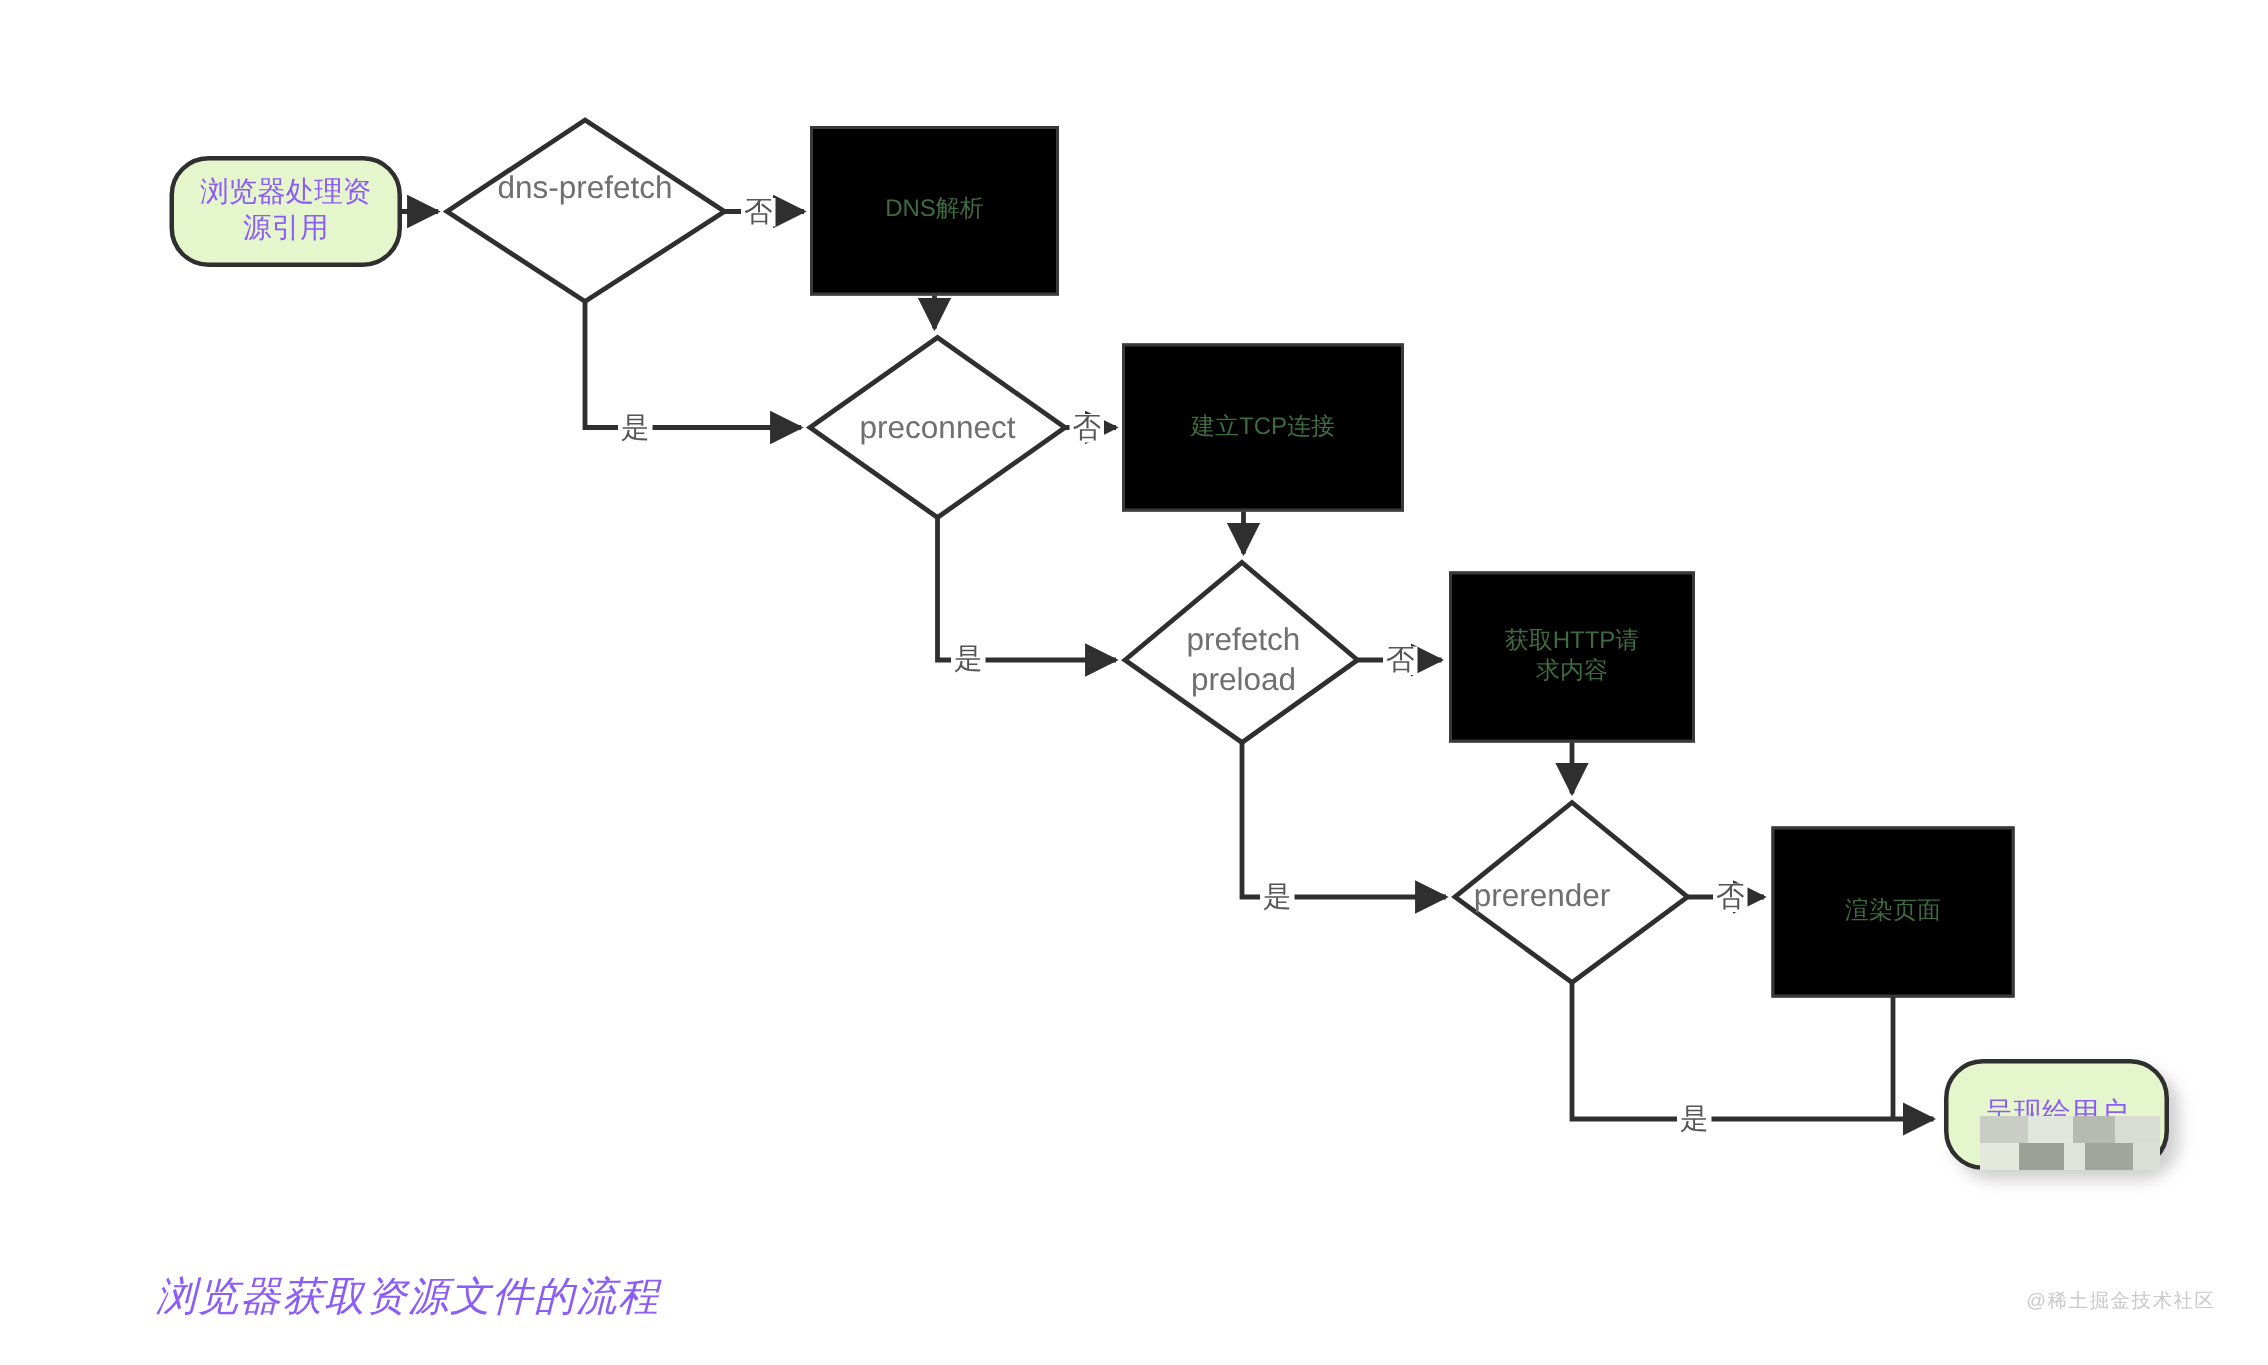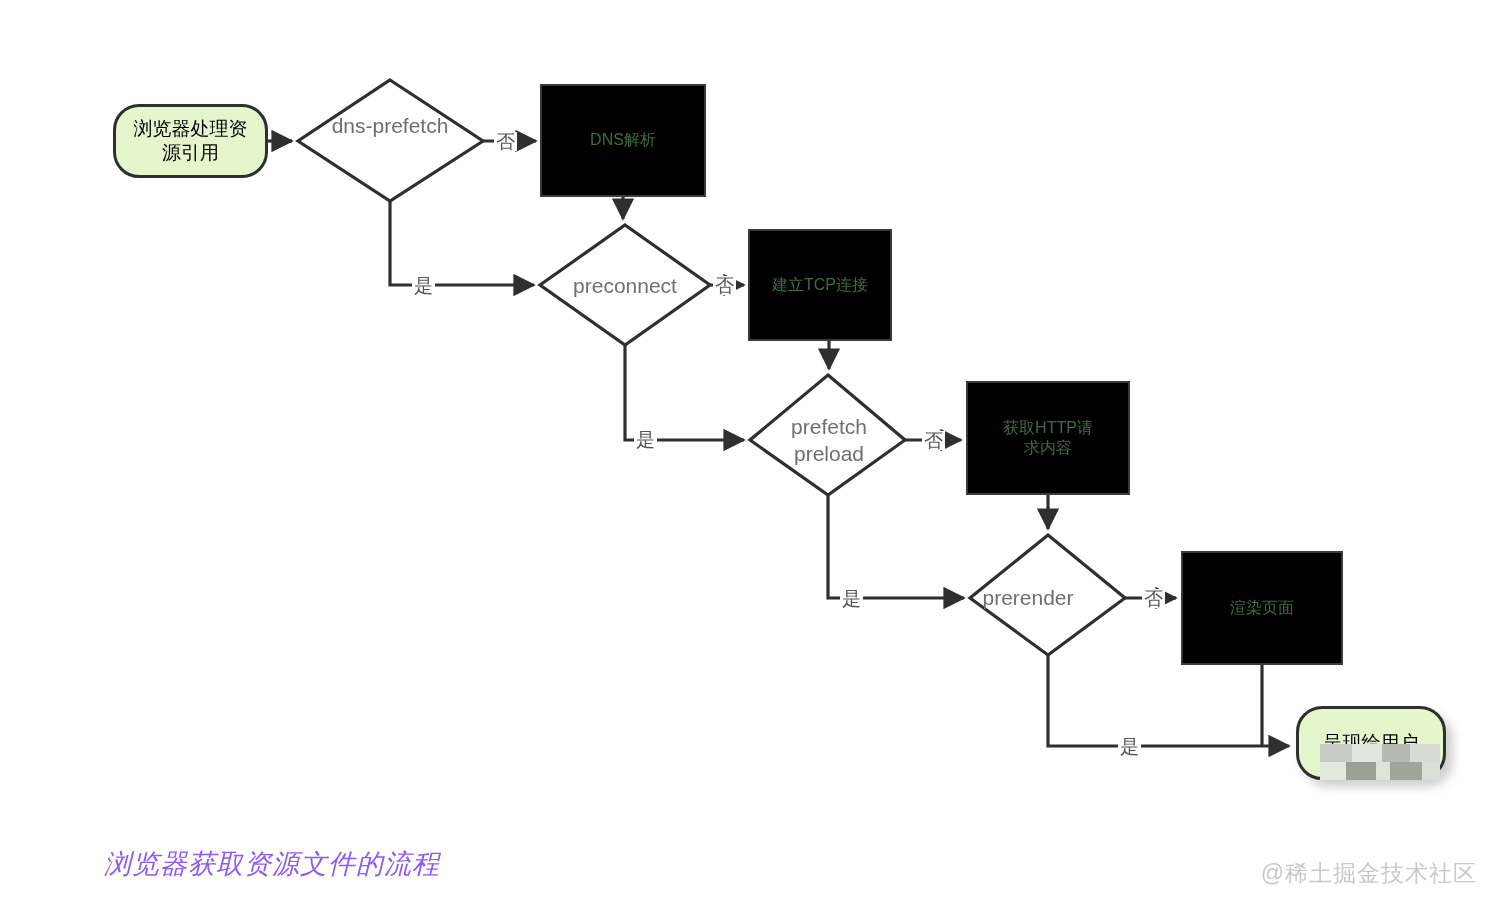--- a/index.html
+++ b/index.html
@@ -41,21 +41,21 @@
     border: 2px solid #3a3a3a;
     font-size: 16px;
     color: #3f6b41;
   }
 
   .node.terminator {
     background: #e6f6cc;
     border: 3px solid #2f2f2f;
     border-radius: 26px;
     font-size: 19px;
-    color: #000000;
+    color: #8b5cf6;
   }
 
   .node.decision-label {
     font-size: 21px;
     color: #6f6f6f;
     pointer-events: none;
   }
 
   .edge-label {
     position: absolute;
@@ -88,21 +88,21 @@
     font-size: 27px;
     color: #8b5cf6;
     letter-spacing: 1px;
     font-style: italic;
   }
 
   #watermark {
     position: absolute;
     right: 35px;
     top: 858px;
-    font-size: 23px;
+    font-size: 13px;
     color: #c9c9c9;
     letter-spacing: 1px;
     margin-left: 40px;
   }
 </style>
 </head>
 <body>
 
 <svg id="diagram-canvas" viewBox="0 0 1512 910" xmlns="http://www.w3.org/2000/svg">
   <defs>
@@ -158,21 +158,21 @@
 </div>
 
 <div class="node process" style="left:540px; top:84px; width:166px; height:113px;">
   <span>DNS解析</span>
 </div>
 
 <div class="node decision-label" style="left:542px; top:266px; width:166px; height:40px;">
   <span>preconnect</span>
 </div>
 
-<div class="node process" style="left:748px; top:229px; width:144px; height:112px;">
+<div class="node process" style="left:748px; top:229px; width:188px; height:112px;">
   <span>建立TCP连接</span>
 </div>
 
 <div class="node decision-label" style="left:762px; top:412px; width:134px; height:58px;">
   <span>prefetch
 preload</span>
 </div>
 
 <div class="node process" style="left:966px; top:381px; width:164px; height:114px;justify-content:center;">
   <span>获取HTTP请

